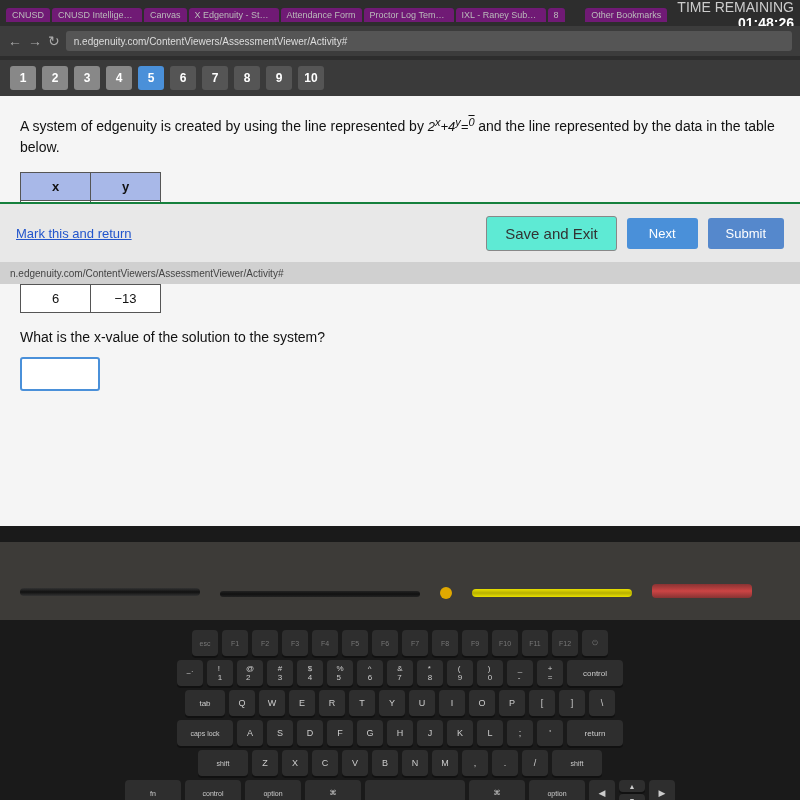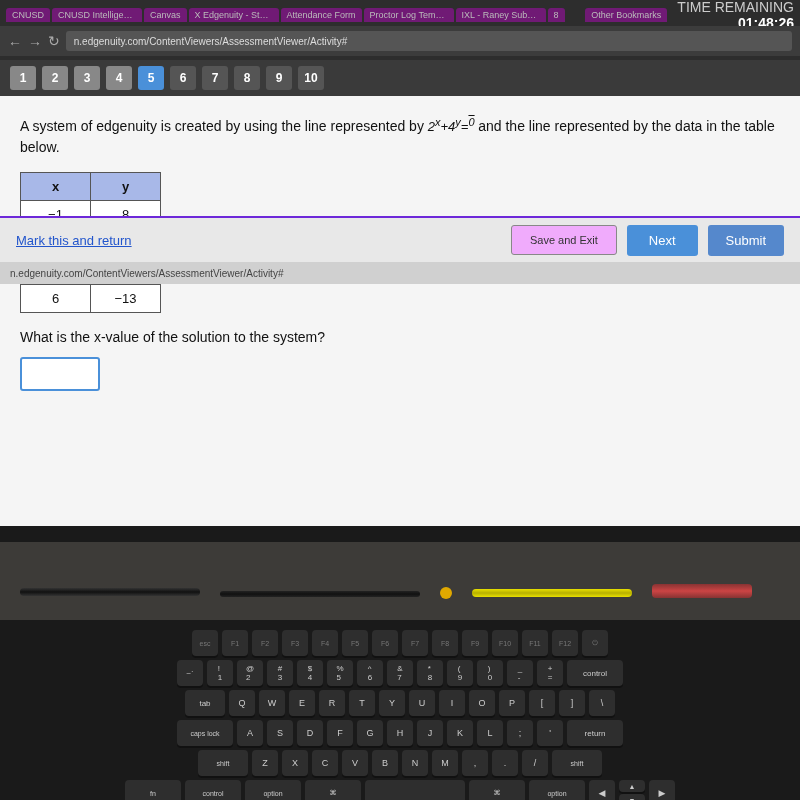--- a/index.html
+++ b/index.html
@@ -158,22 +158,22 @@
       border: 2px solid #4a90d9;
       border-radius: 3px;
       padding: 4px 8px;
       font-size: 14px;
       background: #fff;
     }
 
     
     .footer-bar {
       background: #e8e8e8;
-      border-top: 2px solid #6d28d9;
-      height: 46px;
+      border-top: 2px solid #15803d;
+      height: 60px;
       display: flex;
       align-items: center;
       justify-content: space-between;
       padding: 0 16px;
       position: absolute;
       bottom: 280px;
       left: 0;
       right: 0;
       margin-top: 10px;
     }
@@ -182,25 +182,25 @@
       font-size: 13px;
       text-decoration: underline;
       cursor: pointer;
     }
     .footer-buttons {
       display: flex;
       gap: 10px;
       align-items: center;
     }
     .btn-save-exit {
-      background: #f0abfc;
+      background: #5eead4;
       border: 1.5px solid #888;
       color: #333;
       padding: 8px 18px;
-      font-size: 11px;
+      font-size: 15px;
       border-radius: 3px;
       cursor: pointer;
     }
     .btn-next {
       background: #4a90d9;
       border: none;
       color: #fff;
       padding: 8px 22px;
       font-size: 13px;
       border-radius: 3px;

